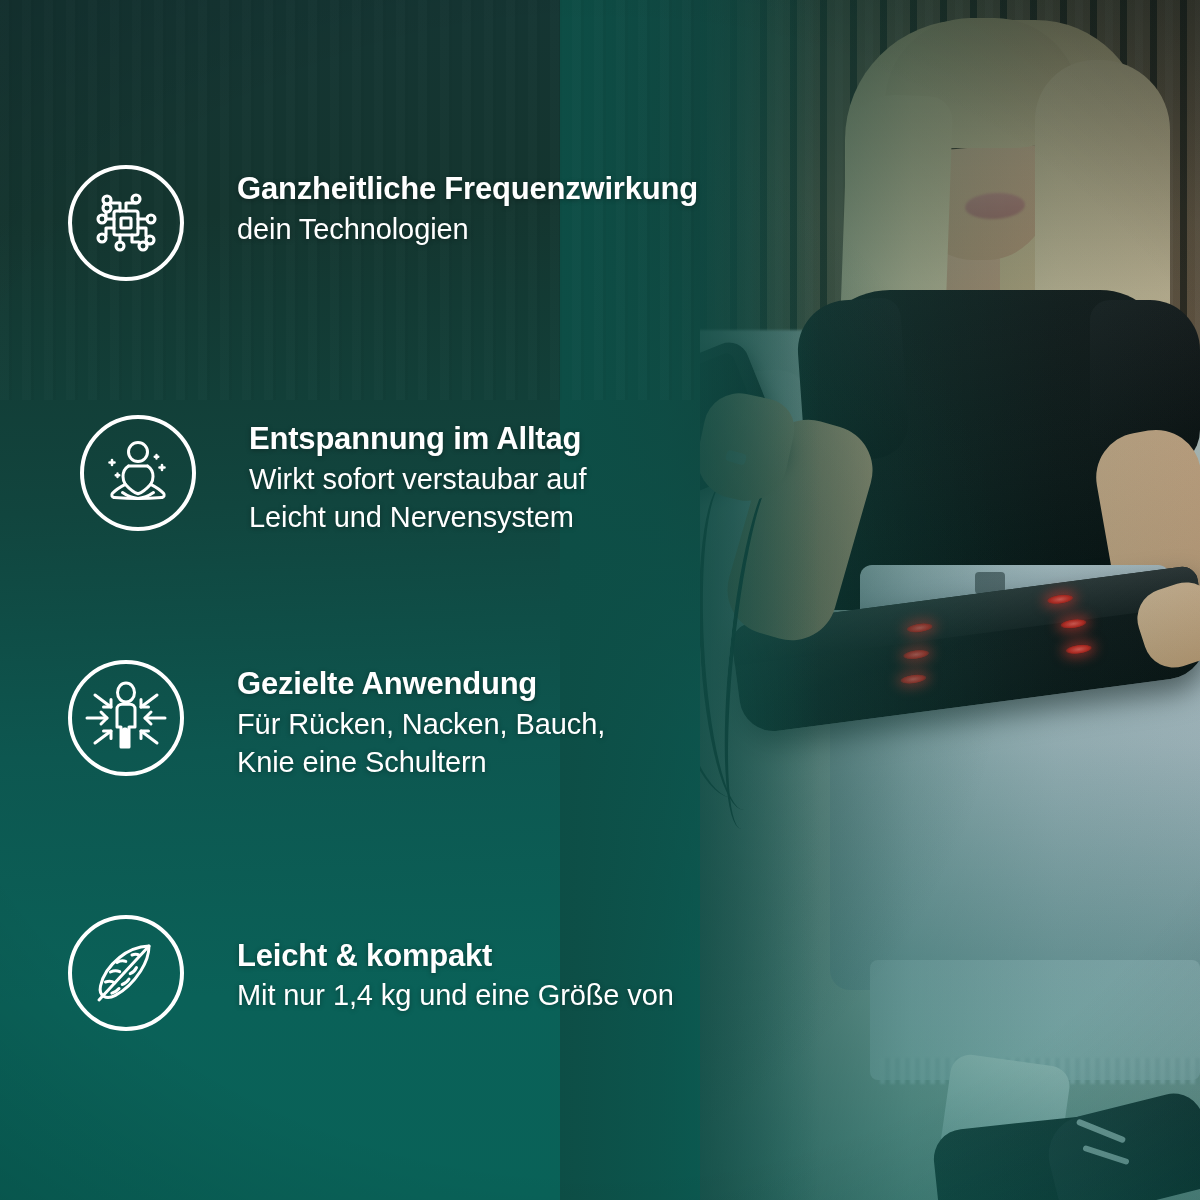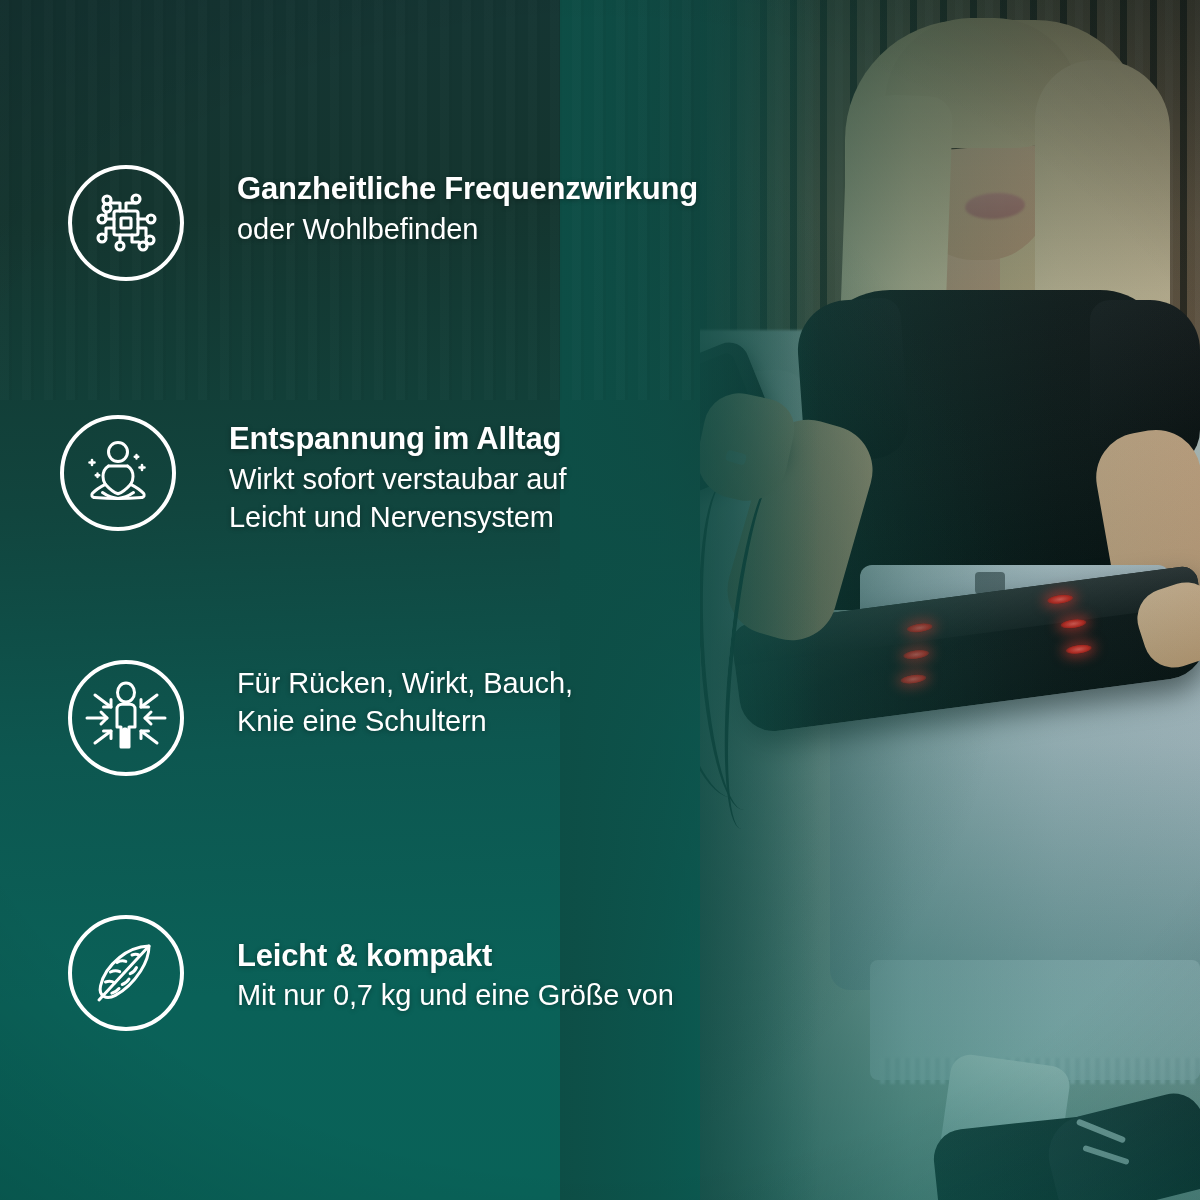--- a/index.html
+++ b/index.html
@@ -261,21 +261,21 @@
       rgba(255,255,255,.016) 0 9px,
       rgba(0,0,0,.030) 9px 12px,
       rgba(255,255,255,0) 12px 22px);
     opacity:.9;
   }
 
   
   .features{position:absolute;left:0;top:0;width:1200px;height:1200px;}
   .feature{position:absolute;display:flex;align-items:flex-start;}
   .f1{left:68px;top:165px;}
-  .f2{left:60px;top:415px;}
+  .f2{left:80px;top:415px;}
   .f3{left:68px;top:660px;}
   .f4{left:68px;top:915px;align-items:center;}
 
   .icon-circle{
     width:116px;height:116px;flex:0 0 116px;
     border:4px solid #ffffff;border-radius:50%;
     display:flex;align-items:center;justify-content:center;
     position:relative;
   }
   .icon-circle svg{display:block;}
@@ -389,21 +389,21 @@
             <circle cx="13" cy="52" r="4"></circle>
           <circle cx="62" cy="33" r="4"></circle>
             <circle cx="61" cy="54" r="4"></circle>
           <circle cx="31" cy="60" r="4"></circle>
             <circle cx="54" cy="60" r="4"></circle>
           <circle cx="18" cy="14" r="4"></circle>
         </svg>
       </div>
       <div class="ftext">
         <div class="ftitle">Ganzheitliche Frequenzwirkung</div>
-        <div class="fline">oder Wohlbefinden</div>
+        <div class="fline">dein Technologien</div>
       </div>
     </div>
 
     <div class="feature f2">
       <div class="icon-circle">
         <svg width="80" height="76" viewBox="0 0 80 76" fill="none" stroke="#ffffff" stroke-width="3" stroke-linecap="round" stroke-linejoin="round">
           <circle cx="40" cy="17" r="9.5"></circle>
           <path d="M30.5 31c-3.5 2.2-5.5 6-5.5 10.5 0 3 .8 5.6 2.3 7.8"></path>
           <path d="M49.5 31c3.5 2.2 5.5 6 5.5 10.5 0 3-.8 5.6-2.3 7.8"></path>
           <path d="M30.5 31h19"></path>
@@ -442,39 +442,40 @@
           <path d="M75 18L59 30"></path>
             <path d="M59 22.5l0 7.5 7.5 0"></path>
 
           <path d="M13 66l16-12"></path>
             <path d="M29 61.5l0-7.5-7.5 0"></path>
           <path d="M75 66L59 54"></path>
             <path d="M59 61.5l0-7.5 7.5 0"></path>
         </svg>
       </div>
       <div class="ftext">
-        <div class="fline">Für Rücken, Wirkt, Bauch,</div>
+        <div class="ftitle">Gezielte Anwendung</div>
+        <div class="fline">Für Rücken, Nacken, Bauch,</div>
         <div class="fline">Knie eine Schultern</div>
       </div>
     </div>
 
     <div class="feature f4">
       <div class="icon-circle">
         <svg width="78" height="78" viewBox="0 0 78 78" fill="none" stroke="#ffffff" stroke-width="3" stroke-linecap="round" stroke-linejoin="round">
           <path d="M62 12c-9 .5-20 3.5-29.5 11.5C22 32 15.5 42.5 13.5 52c-1 4.8.3 8.6 3.4 10.4 3 1.7 7.1 1.2 11.5-1.1 9.2-4.8 18.6-14 25.3-24.3C59 28.6 62 19.5 62 12z"></path>
           <path d="M62 12L12 66"></path>
           <path d="M30 28.5c2.8-1.7 6-2.1 8.8-1.1"></path>
           <path d="M23.5 38c3.1-1.5 6.5-1.6 9.2-.3"></path>
           <path d="M18.5 48c3.3-1.1 6.8-.7 9.3.9"></path>
           <path d="M45 21c2.6-.9 5.4-.8 7.6.4"></path>
           <path d="M49.5 33.5c-1.3 2.8-3.6 5-6.3 6.1"></path>
           <path d="M42 45c-1.6 2.6-4 4.6-6.8 5.5"></path>
           <path d="M32 54.5c-1.9 2.3-4.4 3.9-7.2 4.6"></path>
         </svg>
       </div>
       <div class="ftext">
         <div class="ftitle">Leicht &amp; kompakt</div>
-        <div class="fline">Mit nur 0,7 kg und eine Größe von</div>
+        <div class="fline">Mit nur 1,4 kg und eine Größe von</div>
       </div>
     </div>
 
   </div>
 </div>
 
 </body></html>

